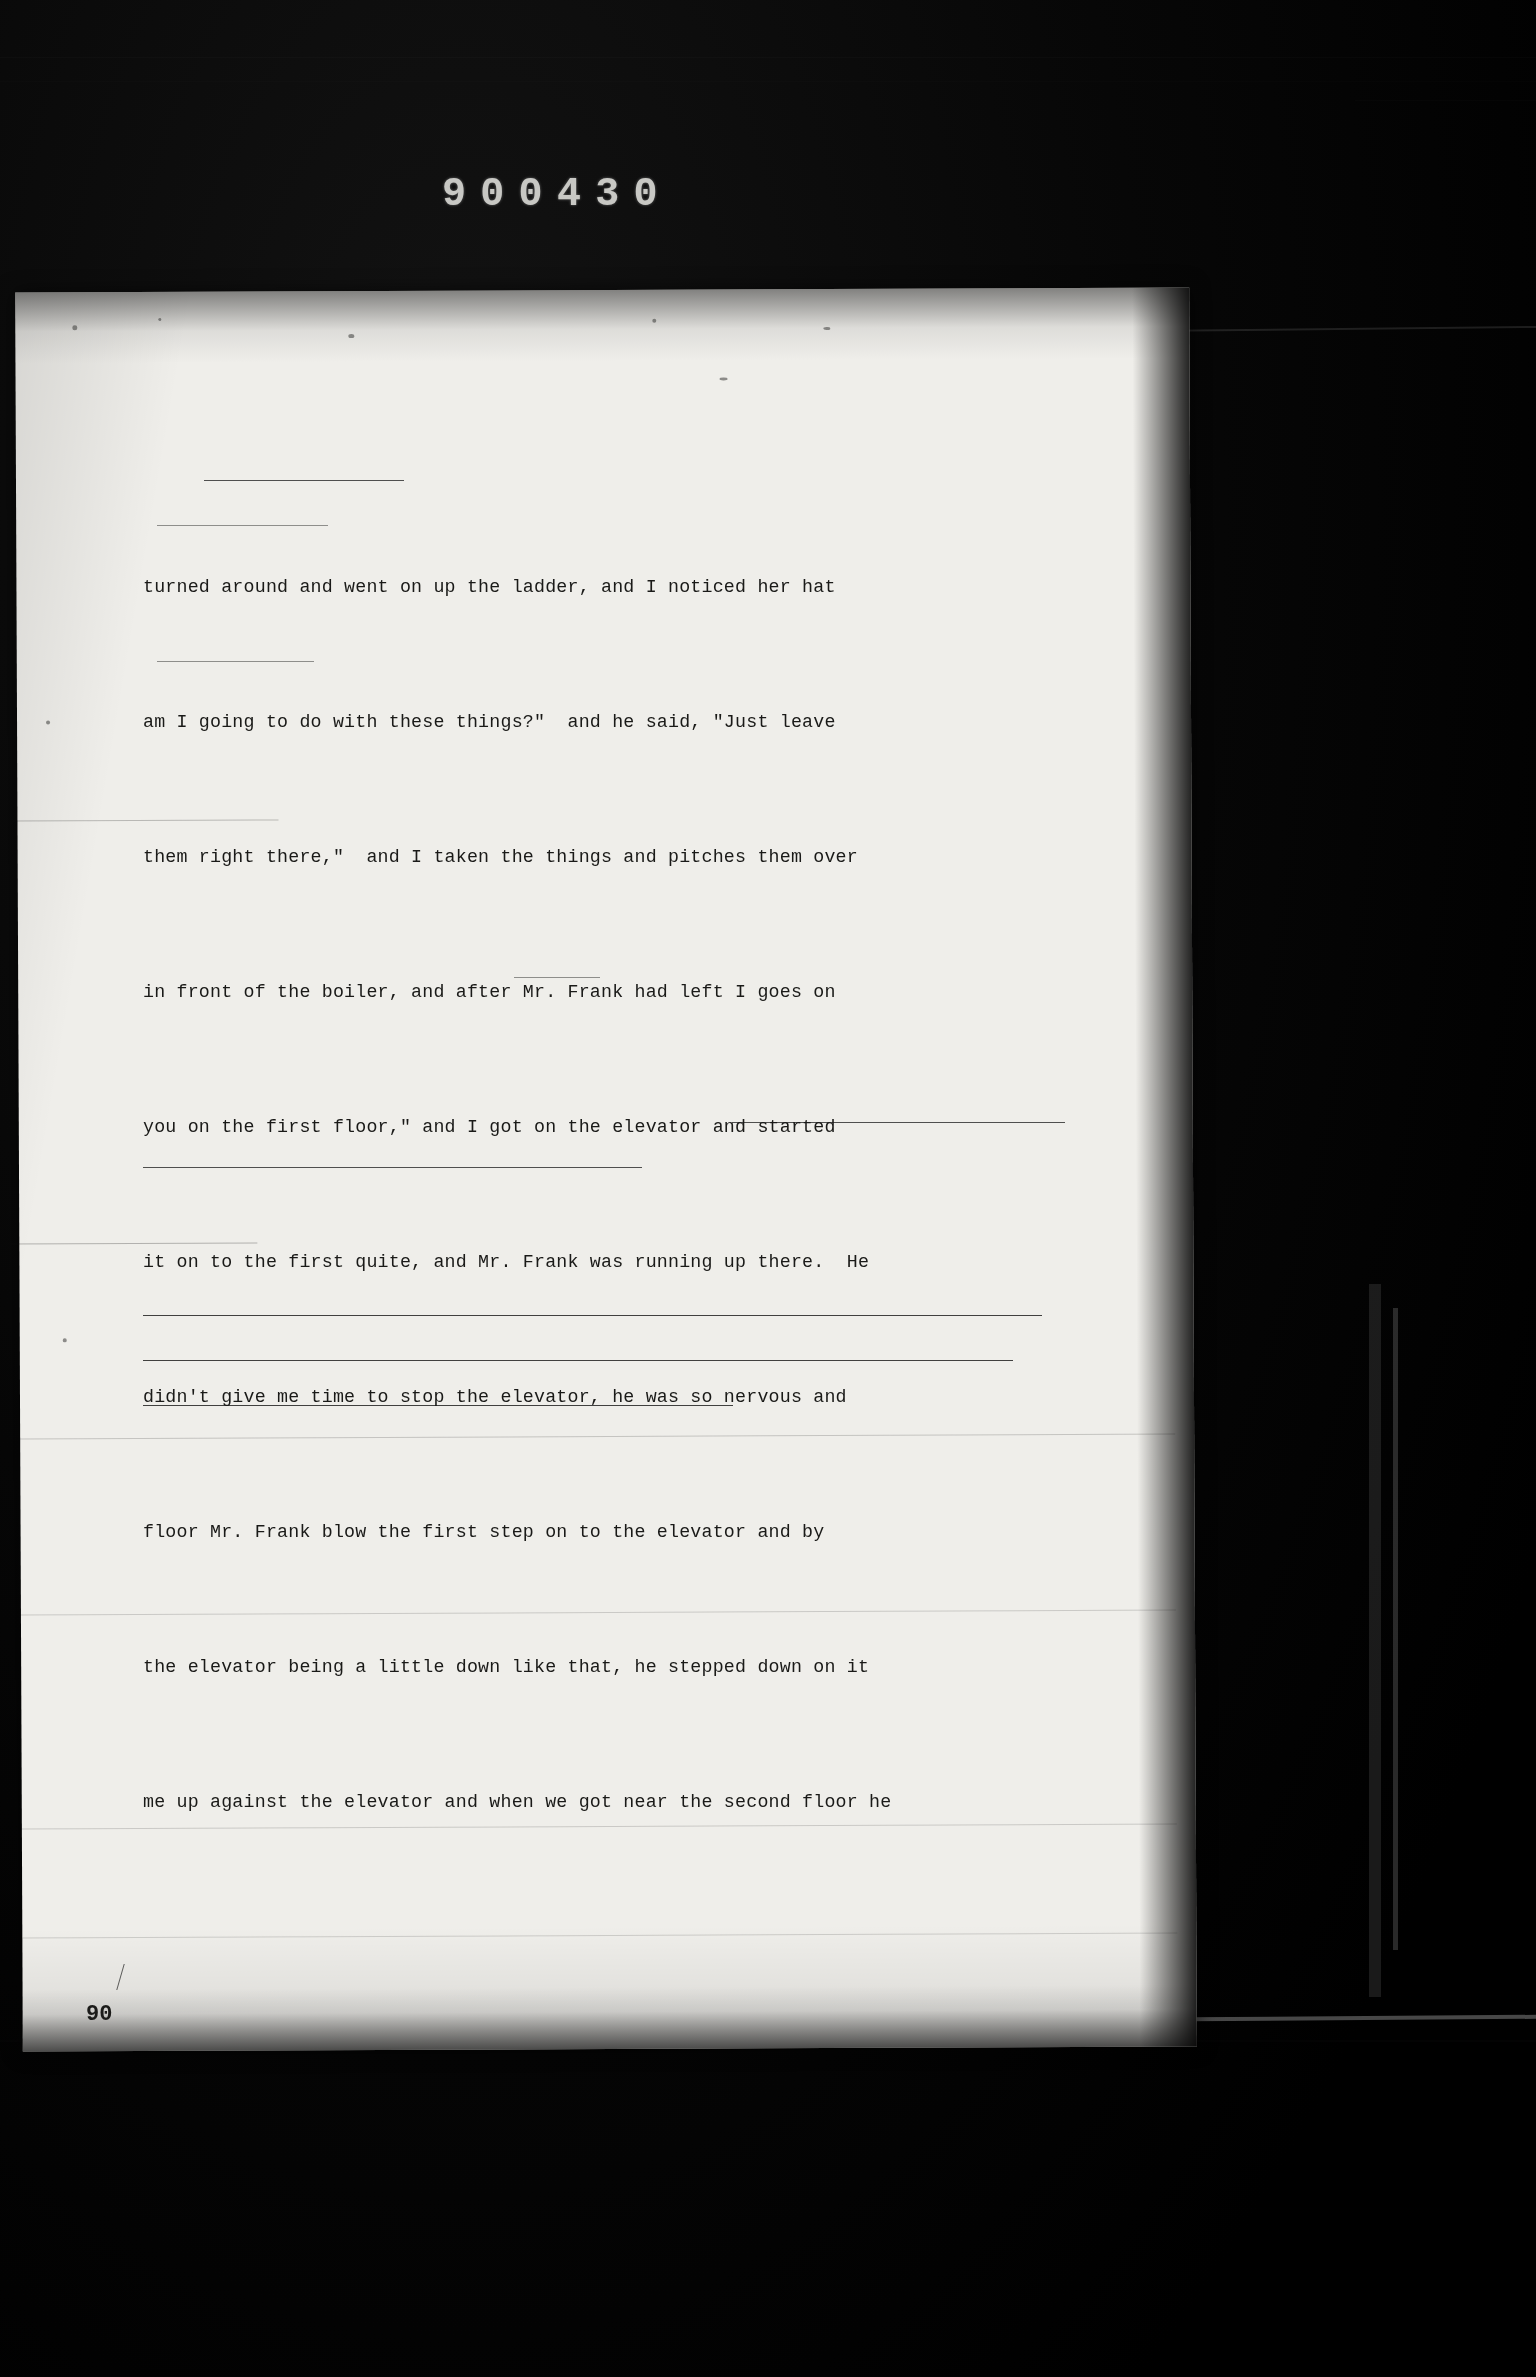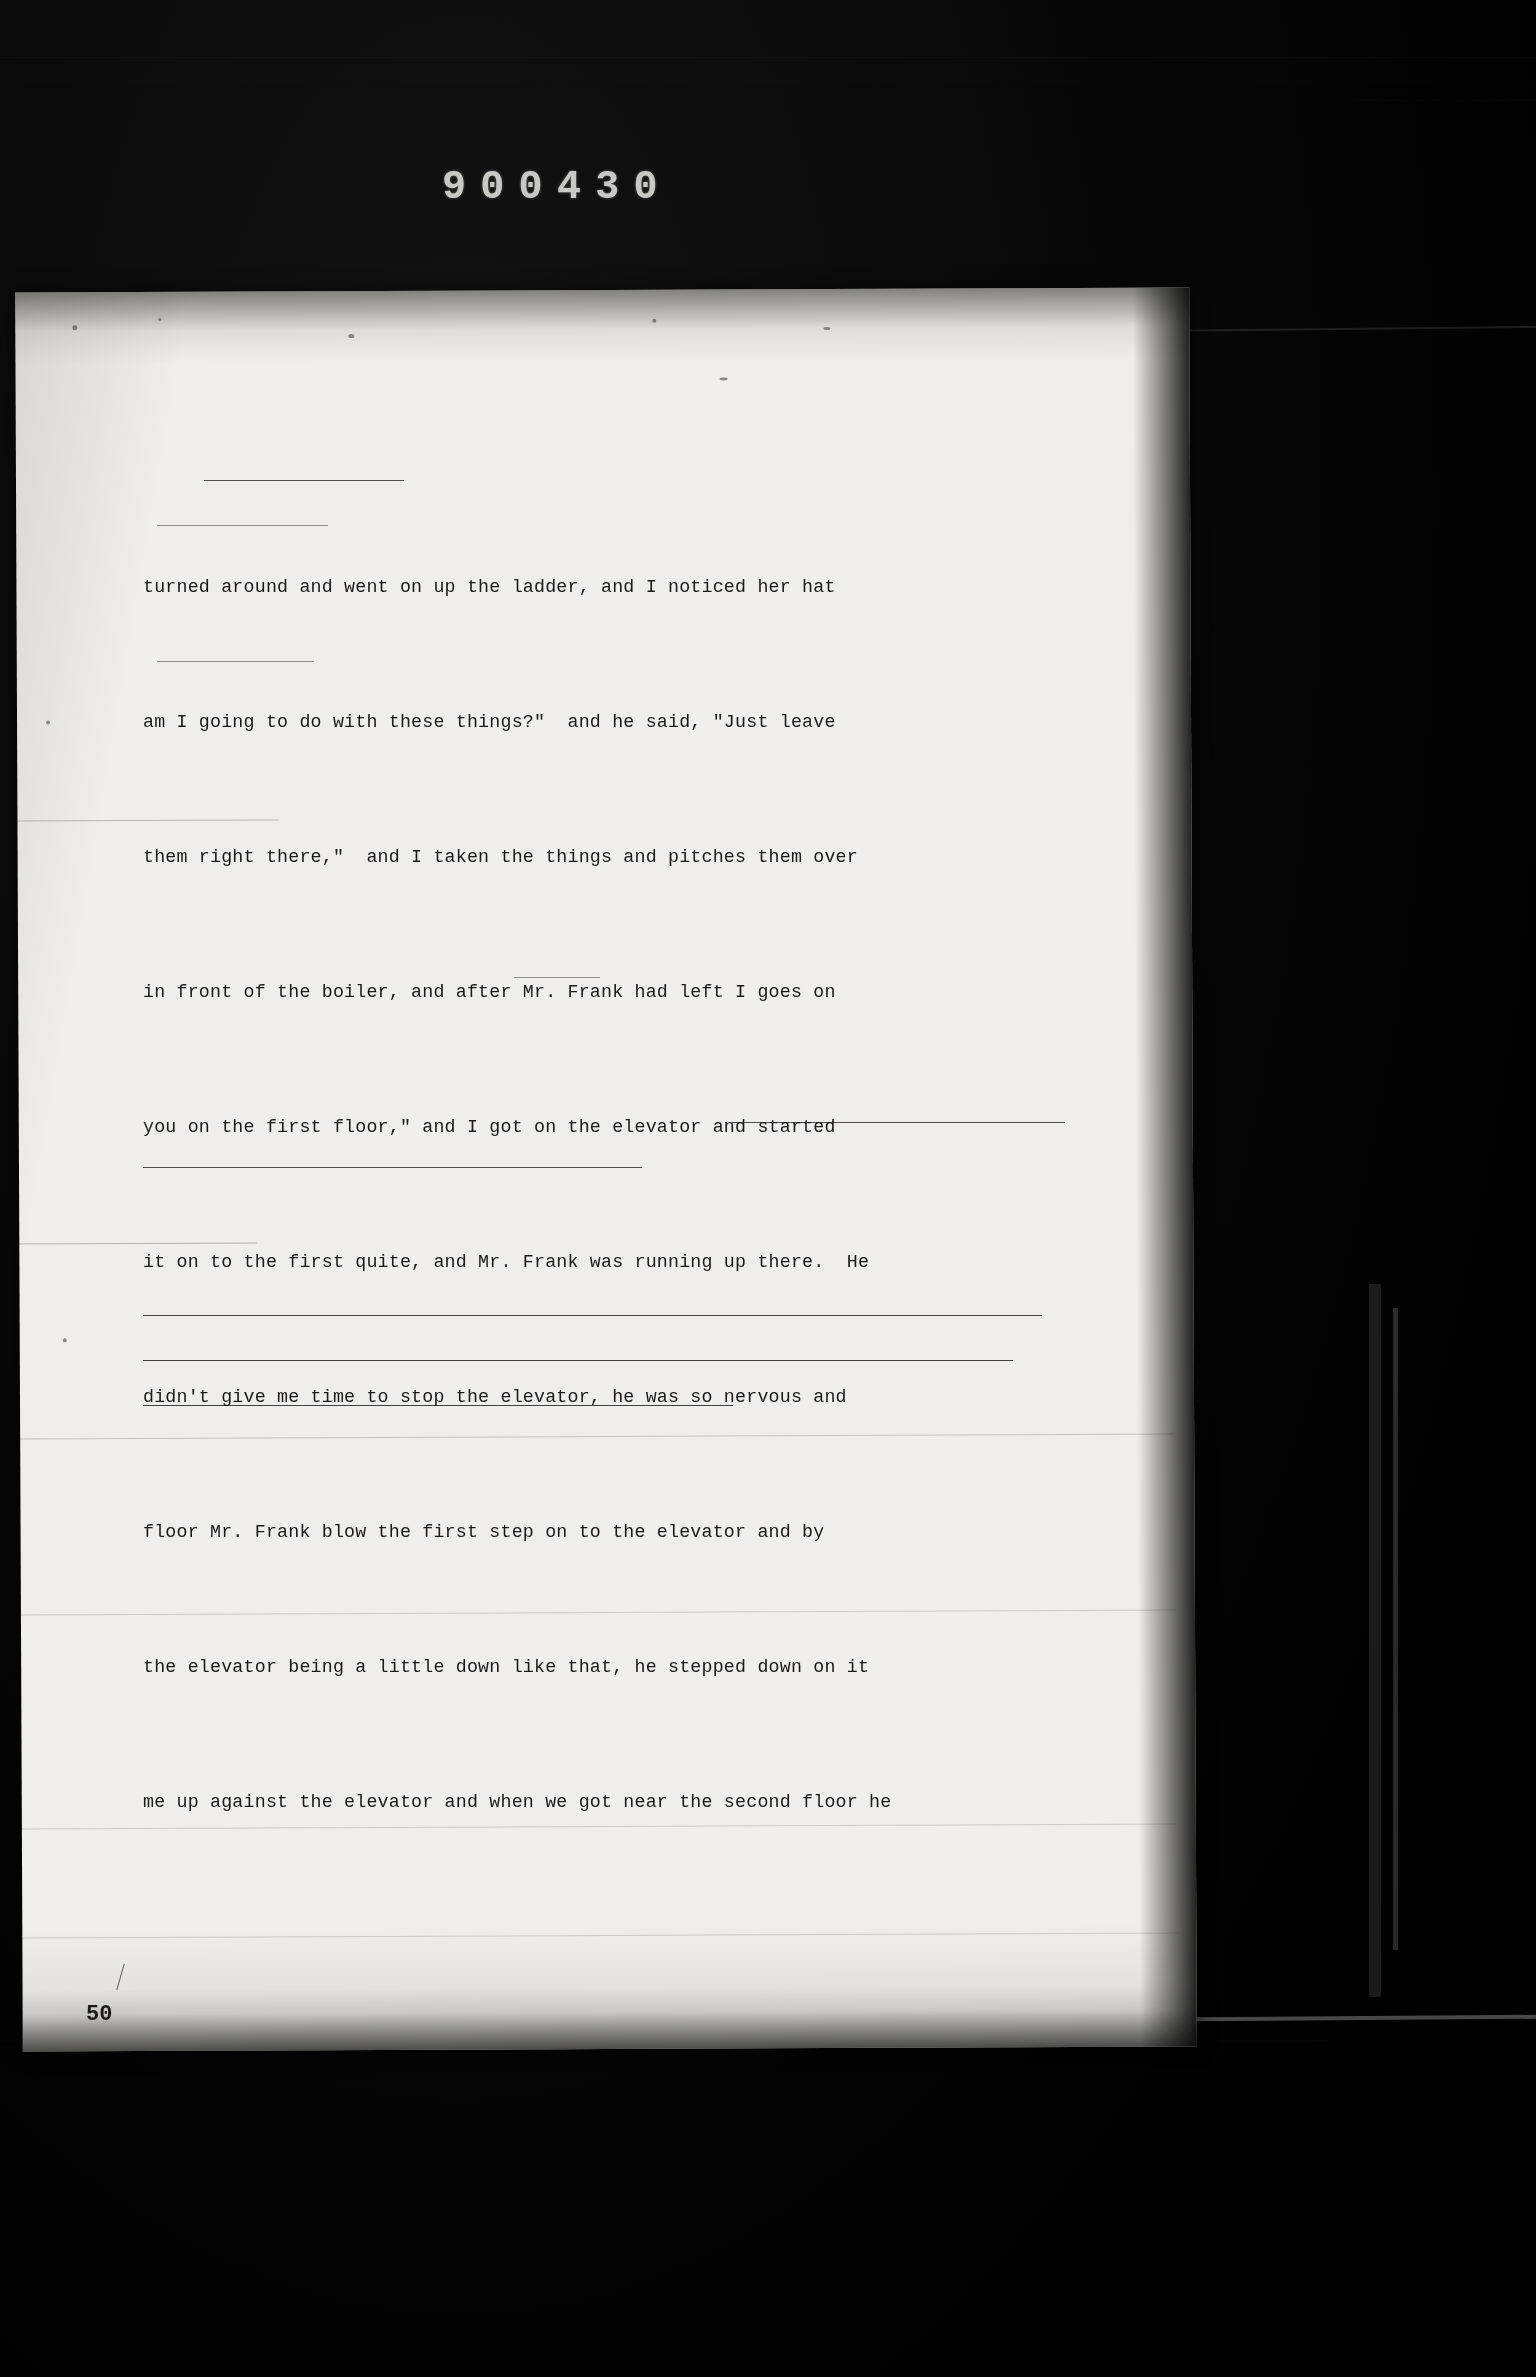--- a/index.html
+++ b/index.html
@@ -39,21 +39,21 @@
                background: rgba(255,255,255,0.35); opacity:.8; transform: rotate(-0.4deg);}
   .streak.s7 { left: 1369px; top: 1284px; width: 12.4px; height: 713px;
                background: rgba(255,255,255,0.10); }
   .streak.s8 { left: 1393px; top: 1308px; width: 4.8px; height: 642px;
                background: rgba(255,255,255,0.16); }
 
   
   #frame-number {
     position: absolute;
     left: 442px;
-    top: 162px;
+    top: 169px;
     width: 247px;
     height: 52px;
     letter-spacing: 14.3px;
     font-size: 40px;
     font-weight: bold;
     color: #d8d8d4;
     font-family: "Liberation Mono", monospace;
     text-shadow: 0 0 2.9px rgba(255,255,255,.4);
     opacity: .92;
   }
@@ -243,14 +243,14 @@
   <div class="ul thin" style="left:157px; top:661px; width:157px;"></div>
   <div class="ul thin" style="left:514px;top:977px; width:86px;"></div>
   <div class="strike" style="left:143px; top:1315px; width:899px;"></div>
   <div class="strike" style="left:143px; top:1360px; width:870px;"></div>
   <div class="strike" style="left:143px; top:1405px; width:590px;"></div>
   <div class="ul" style="left:732px; top:1122px; width:333px;"></div>
   <div class="ul" style="left:143px;  top:1167px; width:499px;"></div>
 </div>
 
 <div id="check-mark"></div>
-<div id="page-number">50</div>
+<div id="page-number">90</div>
 
 
 </body></html>

